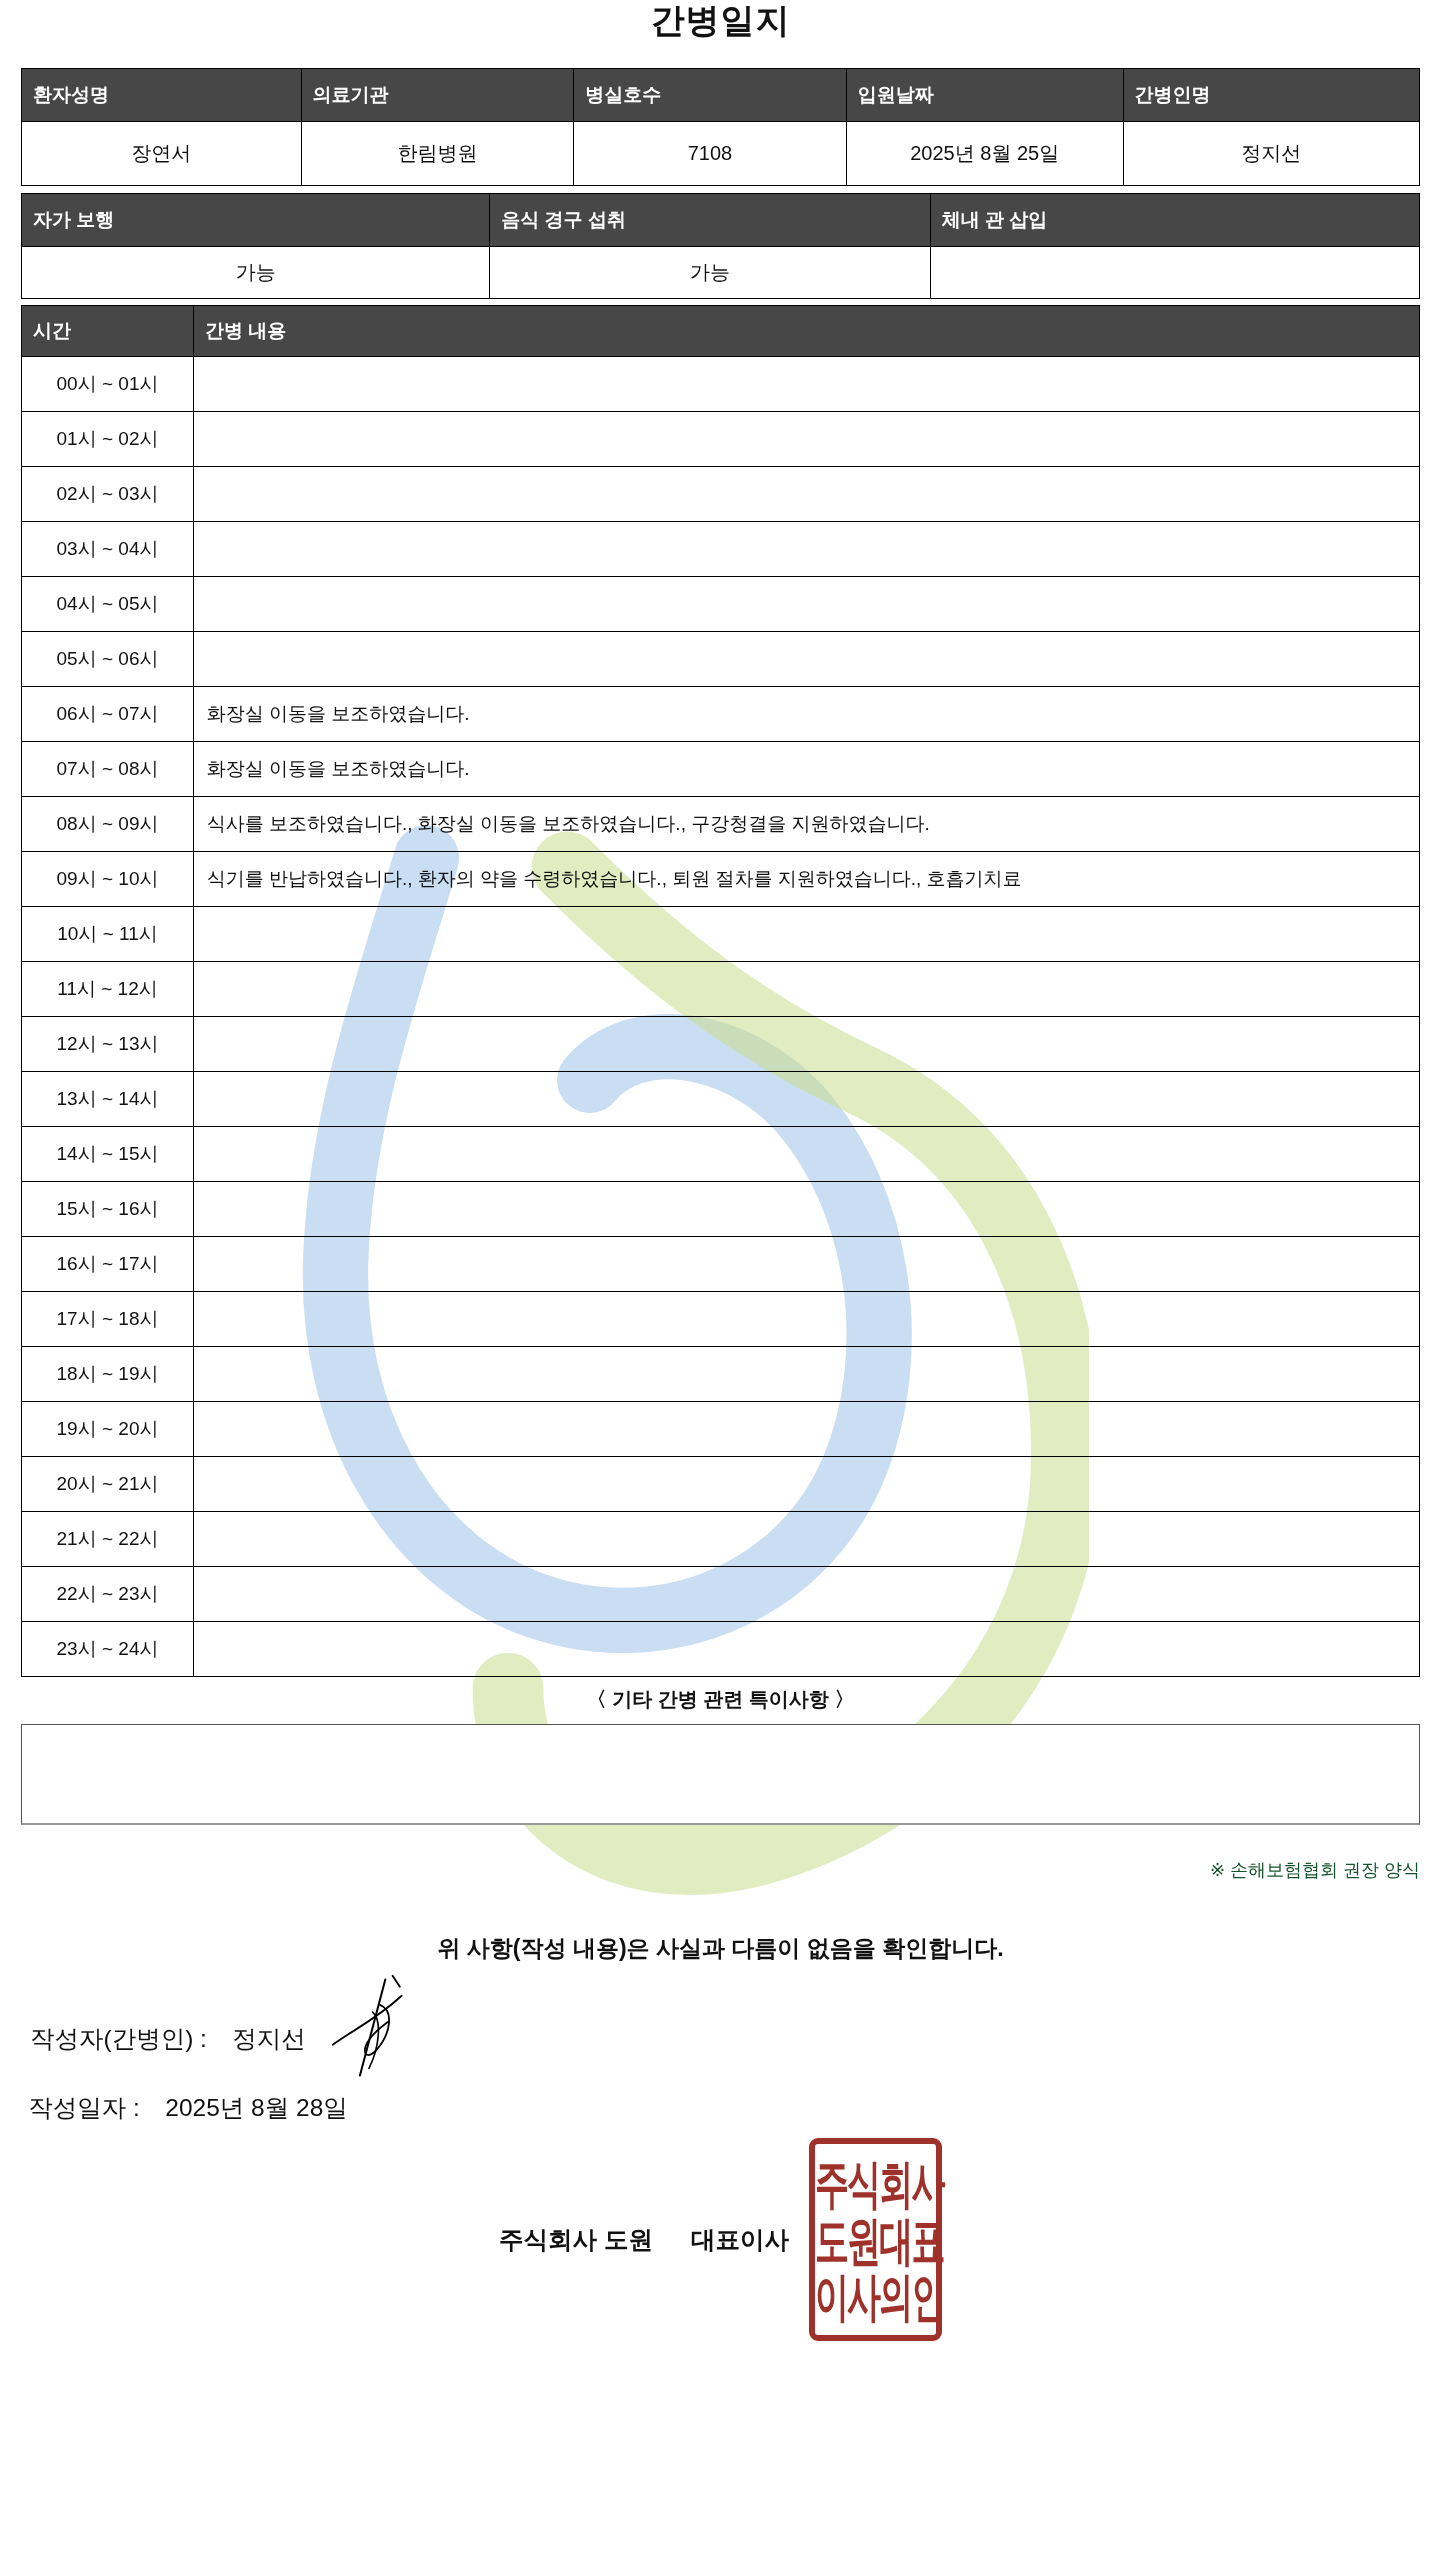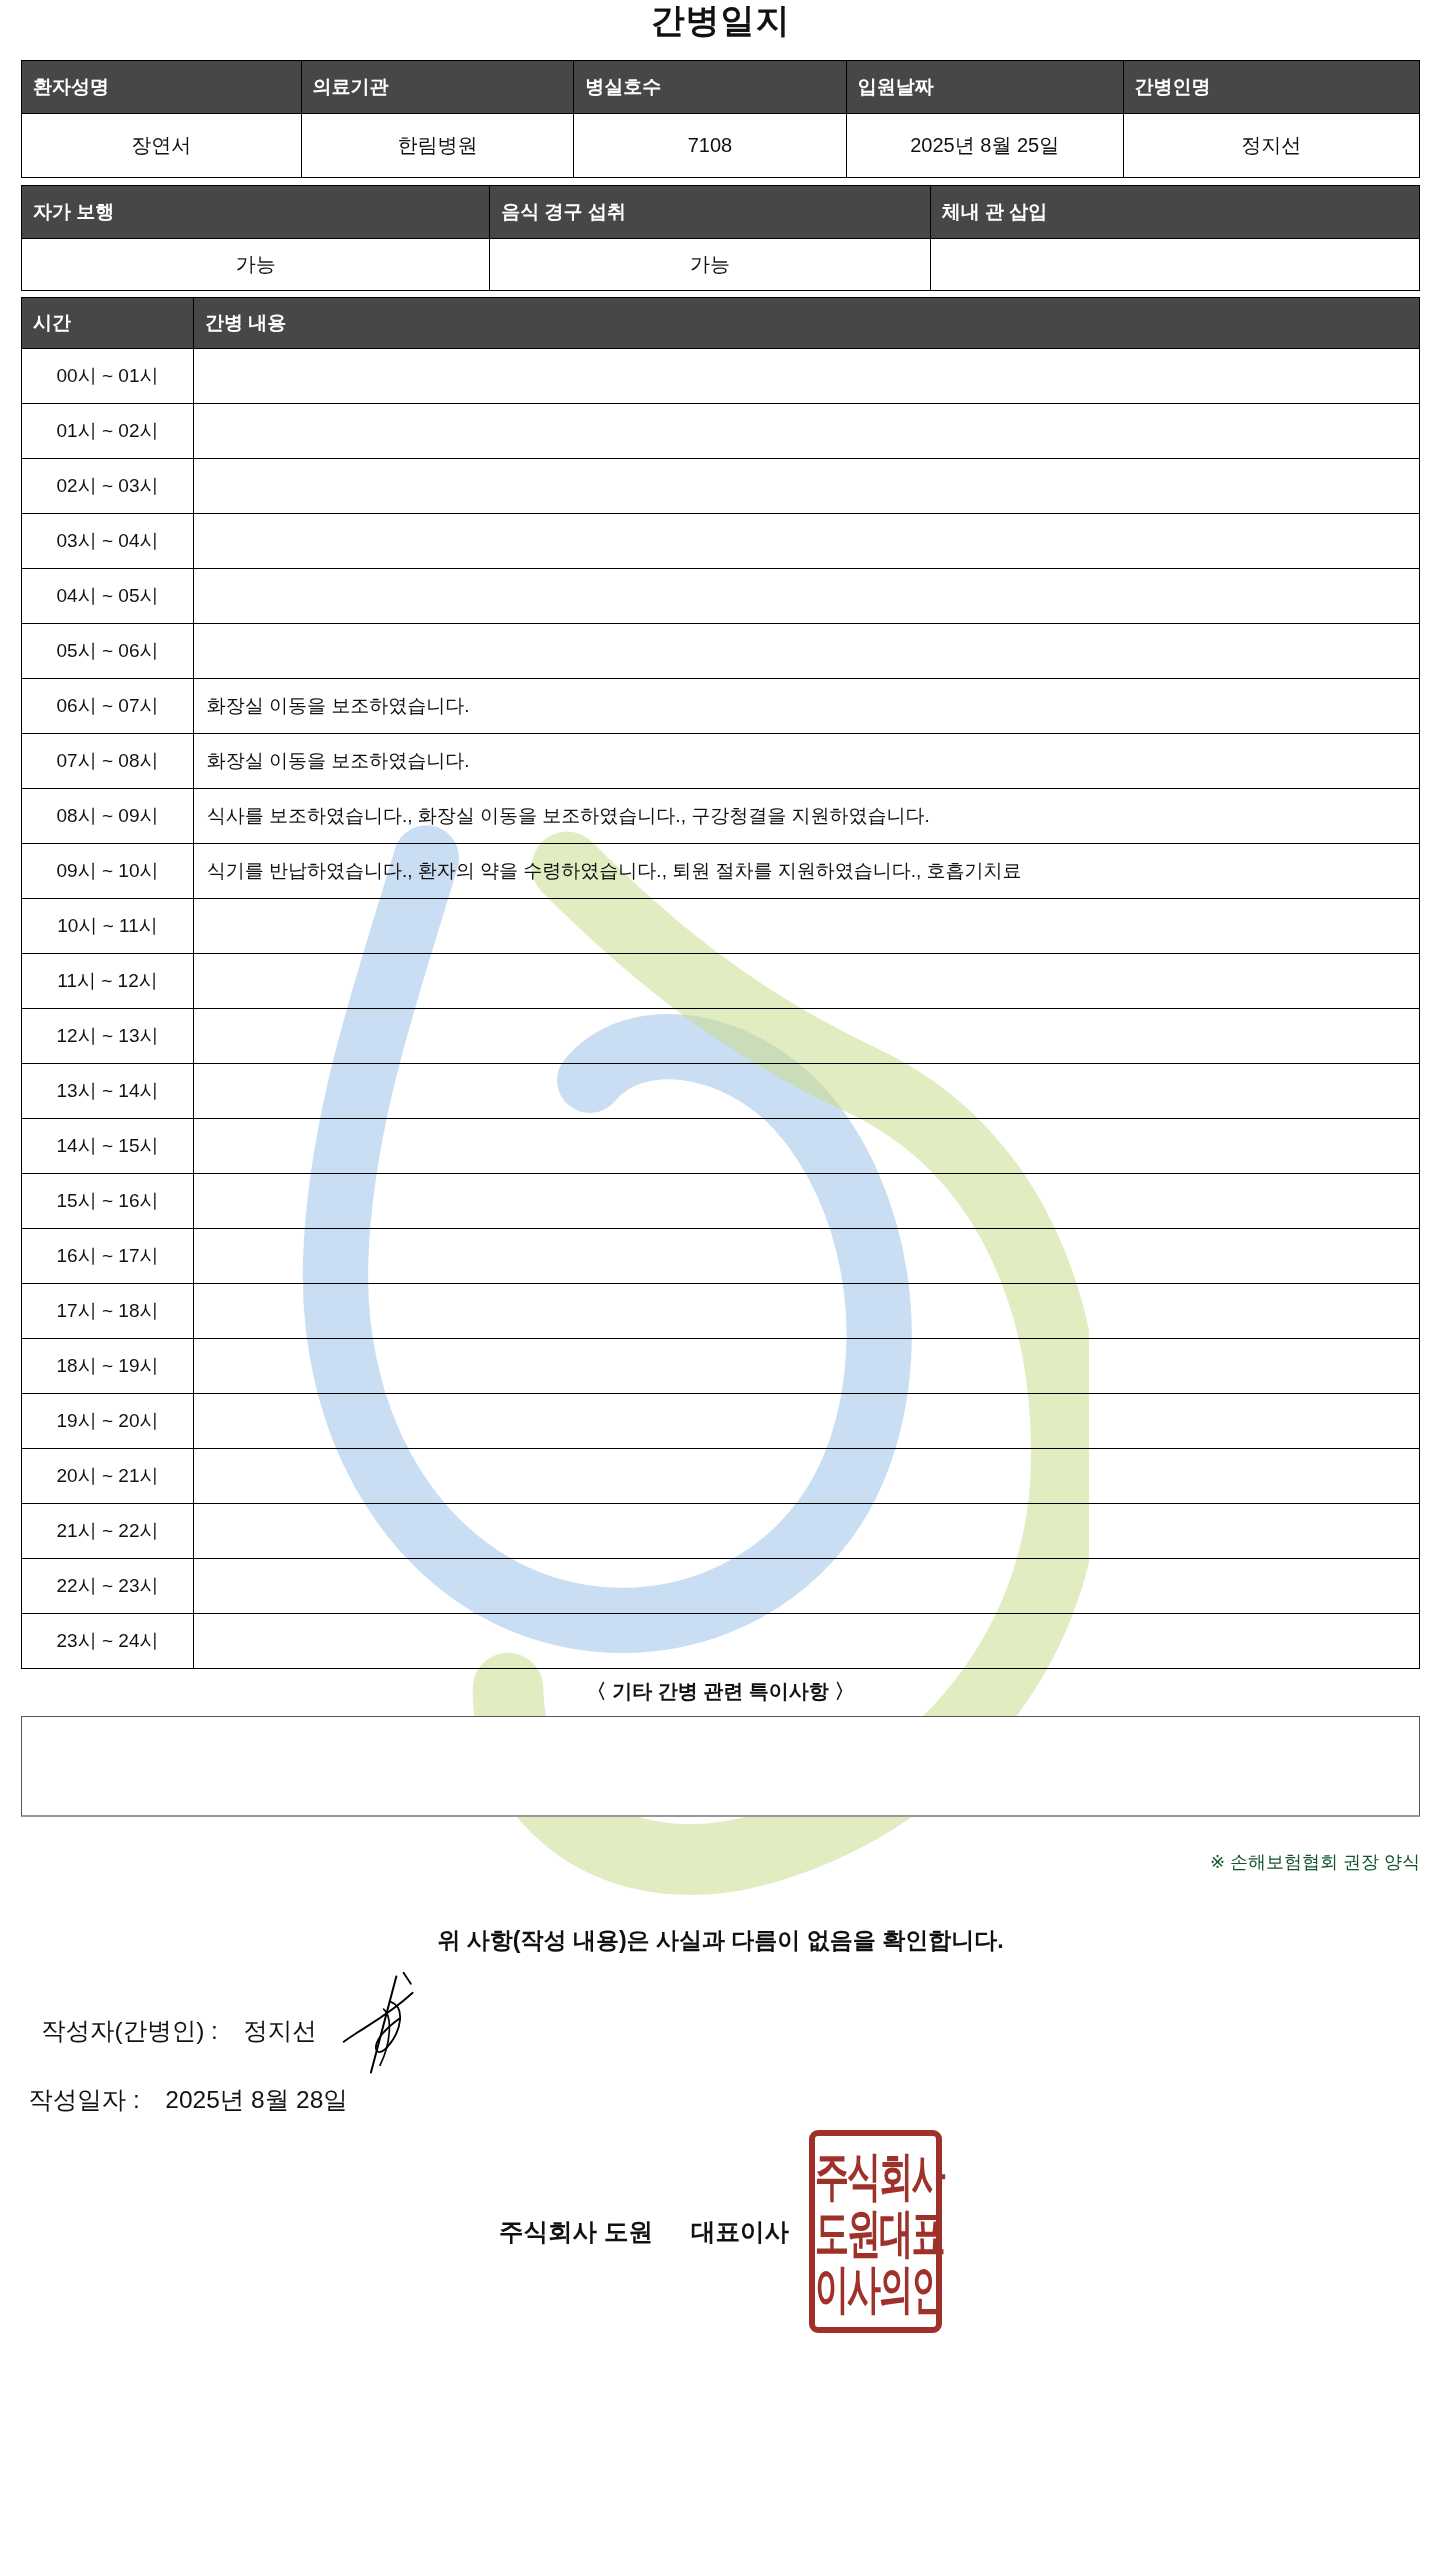--- a/index.html
+++ b/index.html
@@ -22,36 +22,36 @@
   .meta-left .val{margin-left:12.7px;}
   .meta-right{font-size:19px;color:#222;}
   
   table{width:100%;border-collapse:collapse;table-layout:fixed;background:transparent;}
   th,td{border:1.8px solid #000;box-sizing:border-box;overflow:hidden;white-space:nowrap;}
   th{
     background:#474747;color:#ffffff;font-weight:bold;
     text-align:left;padding:0 0 0 11px;font-size:19px;height:53px;
   }
   td{font-size:20px;background:transparent;}
-  .tbl-a{margin-top:20px;}
+  .tbl-a{margin-top:28px;}
   .tbl-a td{height:64px;text-align:center;}
   .tbl-b{margin-top:7.3px;}
   .tbl-b td{height:52px;text-align:center;}
   .tbl-c{margin-top:5.4px;}
   .tbl-c th{height:51px;}
   .tbl-c td{height:55px;font-size:19px;}
   .tbl-c td.time{text-align:center;}
   .tbl-c td.desc{text-align:left;padding-left:12.7px;}
   
   .notes-heading{margin-top:9px;text-align:center;font-size:20px;font-weight:bold;}
   .notes-box{margin-top:11px;height:98px;border:1.8px solid #555;border-bottom:2.7px solid #999;background:#fff;}
   .form-note{margin-top:33px;text-align:right;font-size:18px;color:#14532d;}
   
   .confirm{margin-top:51px;text-align:center;font-size:23px;font-weight:bold;}
-  .writer-row{margin-top:58px;display:flex;align-items:flex-end;font-size:24.5px;margin-left:20px;}
+  .writer-row{margin-top:58px;display:flex;align-items:center;font-size:24.5px;margin-left:9px;}
   .writer-row .lbl{margin-right:25.4px;}
   .sig{margin-left:23.6px;margin-top:-53px;margin-bottom:-31px;}
   .date-row{margin-top:36px;display:flex;align-items:center;font-size:24.5px;margin-left:7.3px;}
   .date-row .lbl{margin-right:25.4px;}
   .company-row{margin-top:14.5px;display:flex;justify-content:center;align-items:center;}
   .company-line{font-size:24.5px;font-weight:bold;}
   .company-line .gap{display:inline-block;width:38px;}
   .stamp{
     margin-left:20px;
     width:133px;height:203px;box-sizing:border-box;

